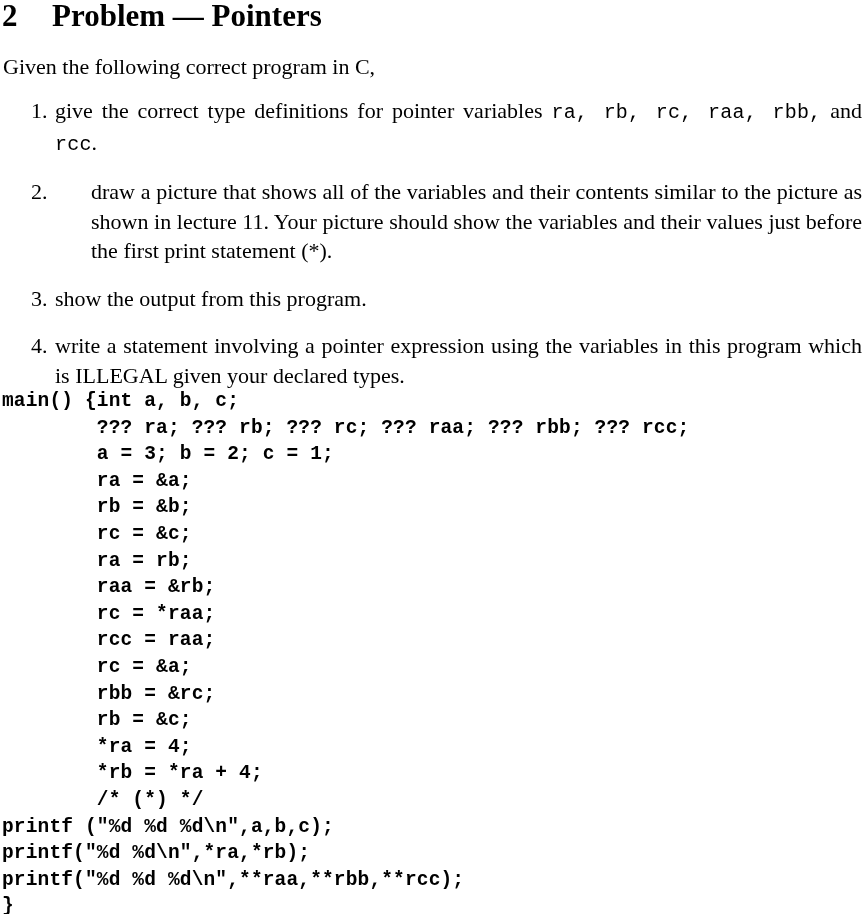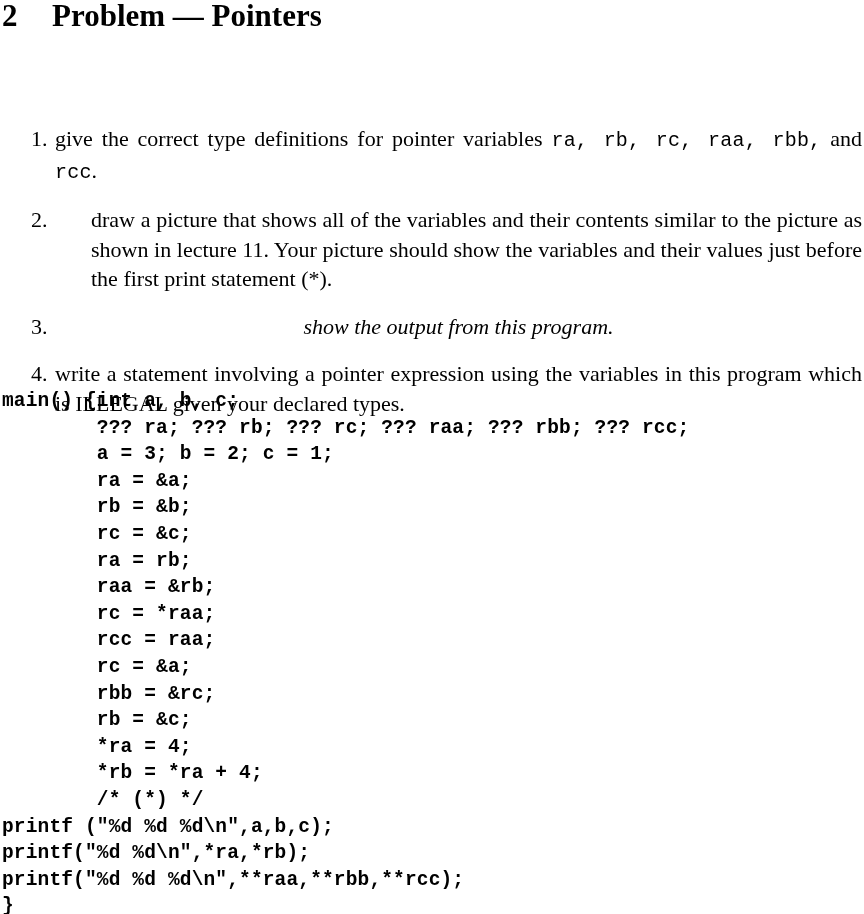--- a/index.html
+++ b/index.html
@@ -80,23 +80,23 @@
     display: block;
     padding-right: 2px;
   }
   .tt {
     font-family: "Liberation Mono", "DejaVu Sans Mono", monospace;
     font-size: 20px;
     letter-spacing: 0.2px;
   }
 
   
-  .item-1 .enum-body { max-width: 809px; margin-top: 28px; }
+  .item-1 .enum-body { max-width: 809px; }
   .item-2 .enum-body { max-width: 809px; margin-left: 36px; }
-  .item-3 .enum-body { max-width: 809px; text-align: center; font-style: italic; }
+  .item-3 .enum-body { max-width: 809px; text-align: left; }
   .item-4 .enum-body { max-width: 809px; }
 
   
   .code-block {
     position: absolute;
     left: 2px;
     top: 388px;
     font-family: "Liberation Mono", "DejaVu Sans Mono", monospace;
     font-size: 19.5px;
     line-height: 26.6px;
@@ -111,20 +111,21 @@
 </style>
 </head>
 <body>
 
 <div class="page">
 
   <div class="section-heading">
     <span class="sec-num">2</span><span class="sec-title">Problem — Pointers</span>
   </div>
 
+  <div class="intro">Given the following correct program in C,</div>
 
   <div class="enum-list">
 
     <div class="enum-item item-1">
       <span class="enum-marker">1.</span>
       <span class="enum-body"><span>give the correct type definitions for pointer variables </span><span class="tt">ra, rb, rc, raa, rbb,</span><span> and </span><span class="tt">rcc</span><span>.</span></span>
     </div>
 
     <div class="enum-item item-2">
       <span class="enum-marker">2.</span>

